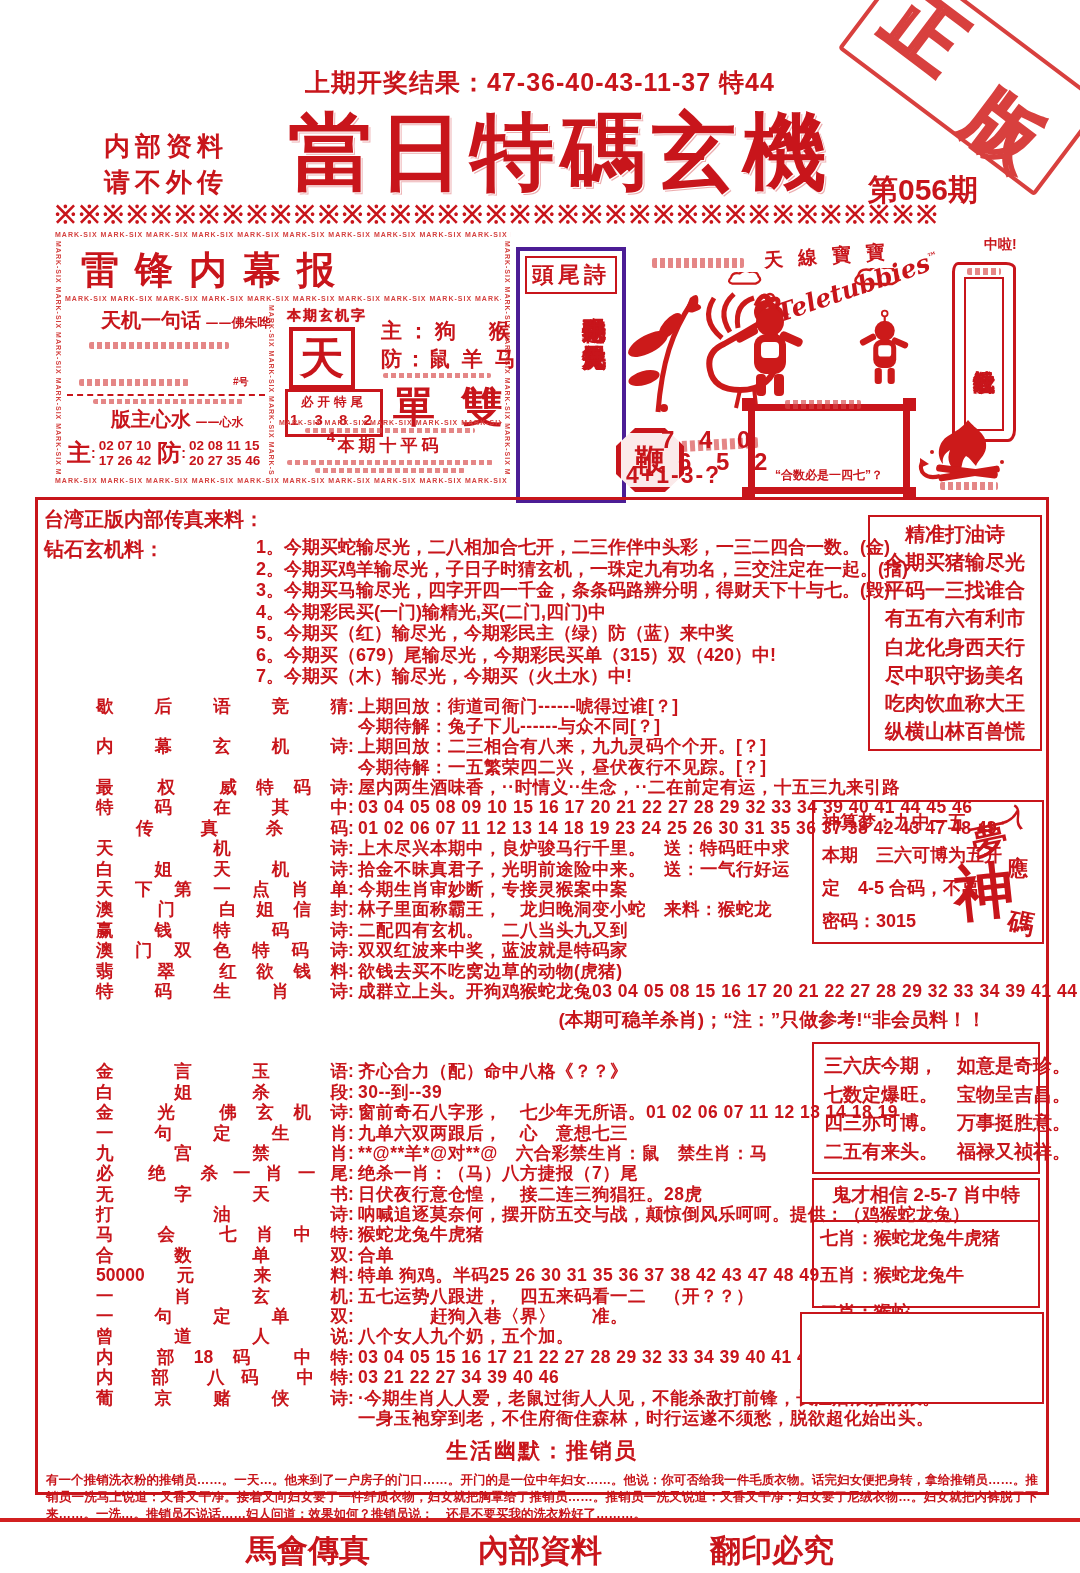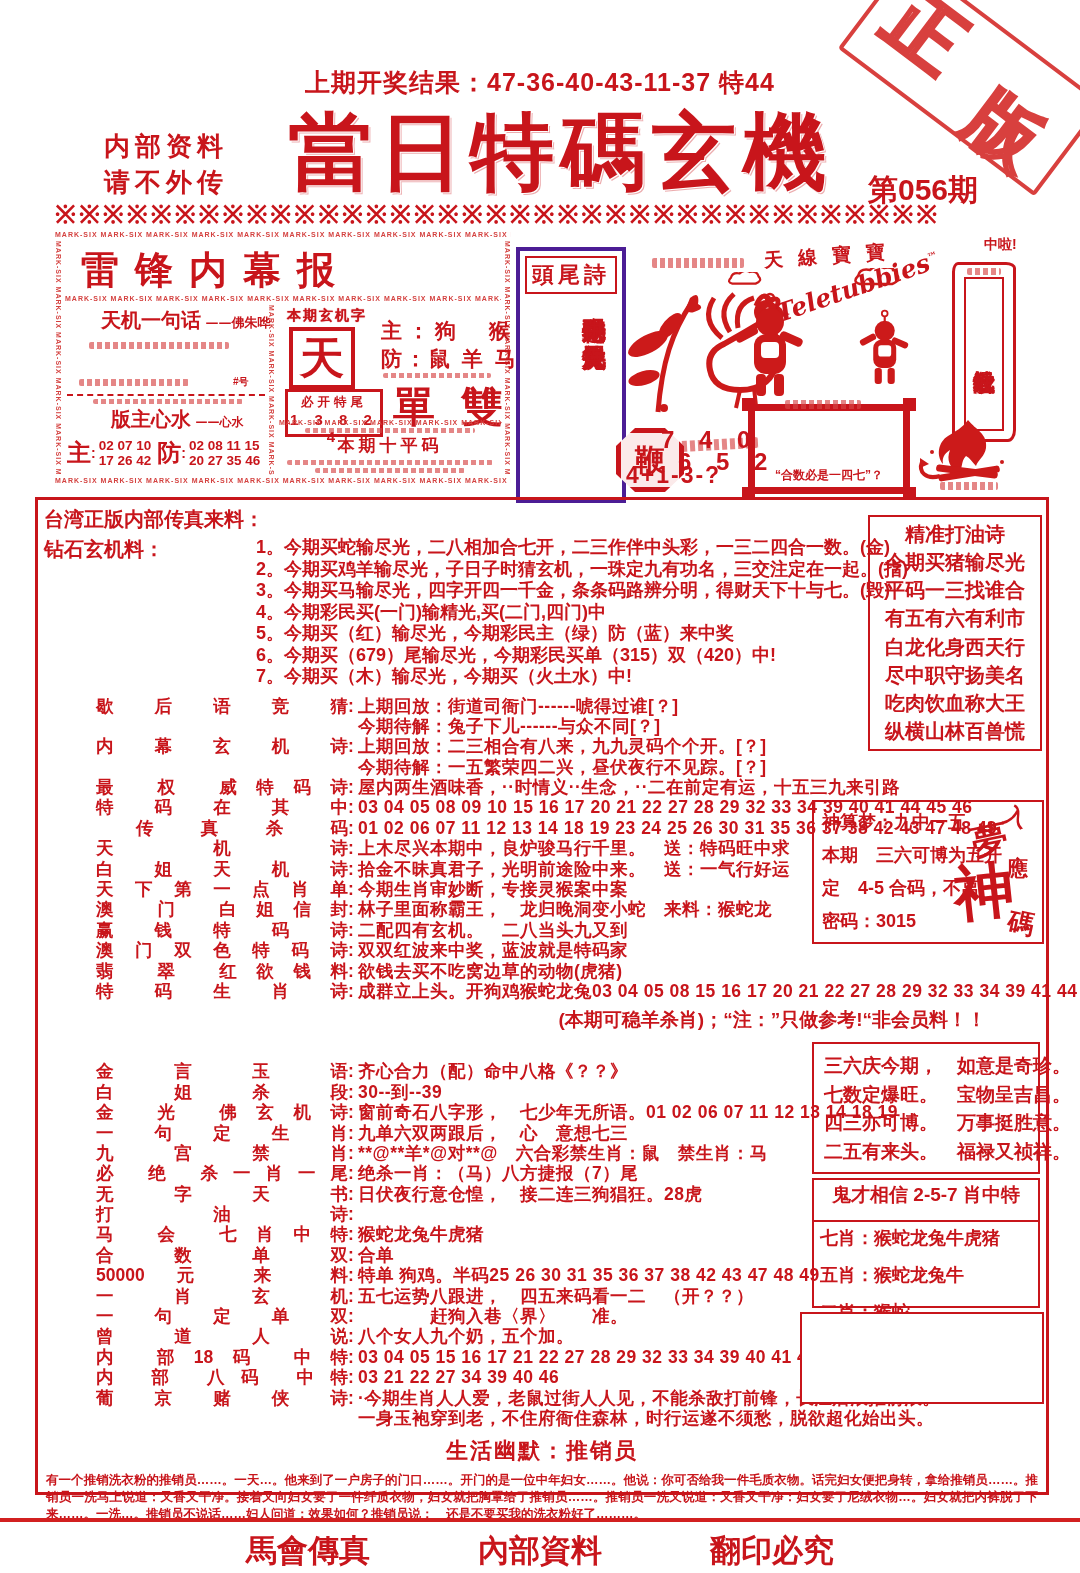--- a/index.html
+++ b/index.html
@@ -346,20 +346,21 @@
           <span class="tx">绝杀一肖：（马）八方捷报（7）尾</span>
         </div>
       <div class="row">
           <span class="lb">无 字 天 书</span>
           <span class="cl">:</span>
           <span class="tx">日伏夜行意仓惶，　接二连三狗猖狂。28虎</span>
         </div>
       <div class="row">
           <span class="lb">打　 油 　诗</span>
           <span class="cl">:</span>
+          <span class="tx">呐喊追逐莫奈何，摆开防五交与战，颠惊倒风乐呵呵。提供：（鸡猴蛇龙兔）</span>
         </div>
       <div class="row">
           <span class="lb">马 会 七肖中特</span>
           <span class="cl">:</span>
           <span class="tx">猴蛇龙兔牛虎猪</span>
         </div>
       <div class="row">
           <span class="lb">合 数 单 双</span>
           <span class="cl">:</span>
           <span class="tx">合单</span>

